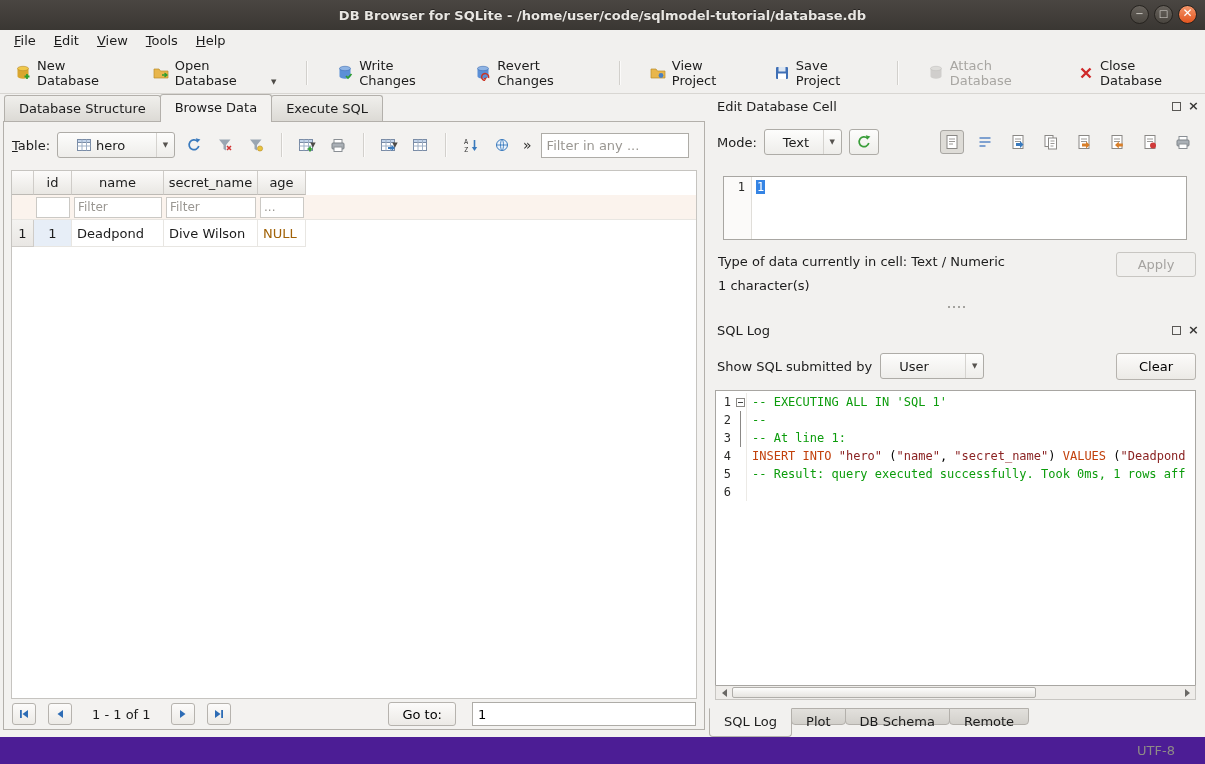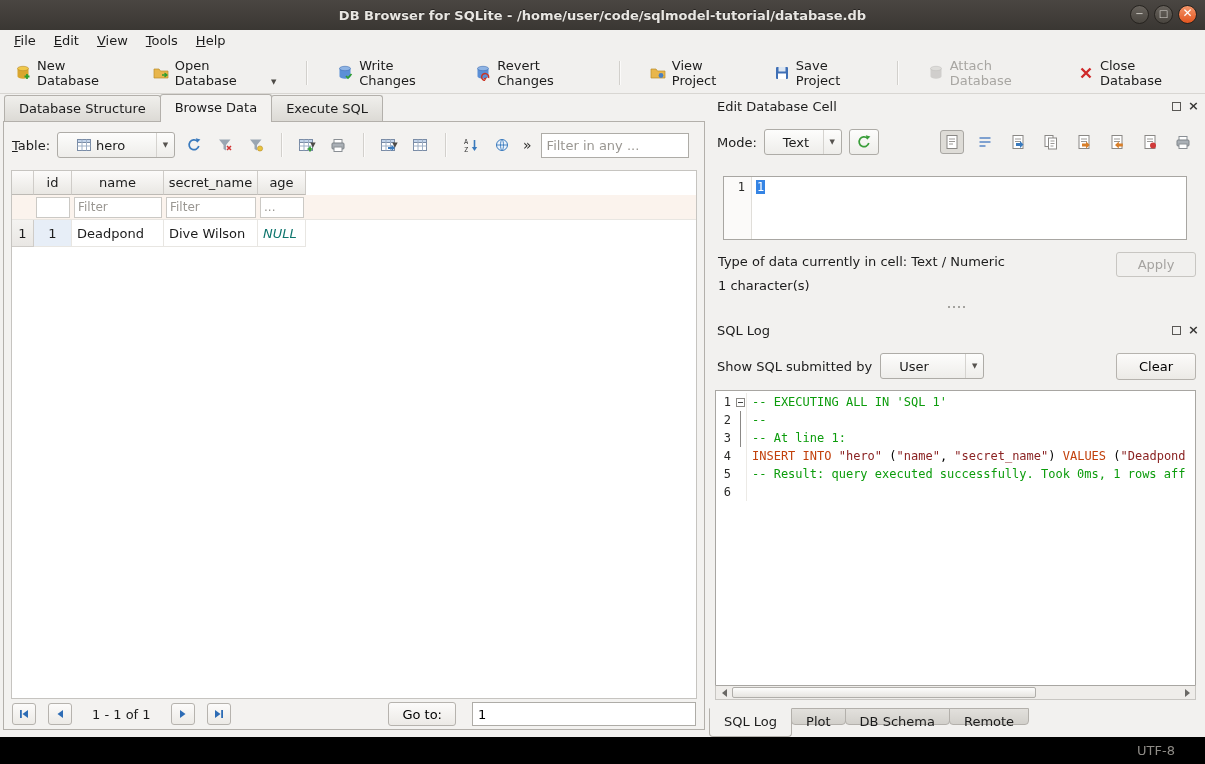--- a/index.html
+++ b/index.html
@@ -57,21 +57,21 @@
   .hcell {background:linear-gradient(#fcfbfa,#e9e7e3);border-right:1px solid #cfccc8;border-bottom:1px solid #bdbab5;display:flex;align-items:center;justify-content:center;height:24px;font-size:13px}
   .c-corner {flex:0 0 22px} .c-id {flex:0 0 38px} .c-name {flex:0 0 92px} .c-secret {flex:0 0 94px} .c-age {flex:0 0 48px}
   .filter-row {height:25px;background:#fbf3ed;border-bottom:1px solid #e8e6e2;display:flex;align-items:center}
   .fcell {display:flex;align-items:center;justify-content:center;height:100%}
   .fcell input {width:calc(100% - 4px);height:21px;border:1px solid #cbc9c5;background:#fff;font:12px "DejaVu Sans",sans-serif;padding:0 3px;color:#4d7c0f}
   .drow {height:27px;display:flex}
   .rowhdr {flex:0 0 22px;background:linear-gradient(#f4f3f1,#e9e7e4);border-right:1px solid #cfccc8;border-bottom:1px solid #cfccc8;display:flex;align-items:center;justify-content:center}
   .dcell {border-right:1px solid #e8e6e2;border-bottom:1px solid #e8e6e2;display:flex;align-items:center;padding:0 5px}
   .dcell.center {justify-content:center}
   .dcell.current {background:#e7eef7}
-  .null {color:#0f766e;font-style:italic}
+  .null {color:#a16207;}
 
   
   .nav-row {flex:0 0 30px;display:flex;align-items:center;padding:0 8px;gap:12px}
   .nav-btn {width:24px;height:22px;border:1px solid #b6b3ae;border-radius:3px;background:linear-gradient(#fcfbfa,#eceae6);display:flex;align-items:center;justify-content:center}
   .pag {margin:0 8px;white-space:nowrap}
   .goto-btn {margin-left:auto;height:24px;border:1px solid #b6b3ae;border-radius:3px;background:linear-gradient(#fcfbfa,#eceae6);padding:0 13px;font:13px "DejaVu Sans",sans-serif}
   .goto-input {width:224px;height:24px;border:1px solid #aeaca7;background:#fff;padding:0 5px;font:13px "DejaVu Sans",sans-serif;margin-left:4px}
 
   
   .dock-header {flex:0 0 22px;display:flex;align-items:center;padding:2px 6px 0 10px}
@@ -112,21 +112,21 @@
   .hs-track {flex:1;position:relative}
   .hs-thumb {position:absolute;left:0;top:1px;bottom:1px;width:68%;background:linear-gradient(#fdfdfc,#e6e4e0);border:1px solid #b0aeaa;border-radius:2px}
   .tri {width:0;height:0;border-style:solid}
   .tri.left {border-width:4px 5px 4px 0;border-color:transparent #6a6865 transparent transparent}
   .tri.right {border-width:4px 0 4px 5px;border-color:transparent transparent transparent #6a6865}
 
   
   .bottom-tabs {flex:0 0 37px;display:flex;align-items:flex-start;padding:8px 0 0 2px}
   .tab-bottom {padding:5px 14px;background:linear-gradient(#e2e0dc,#d2d0cb);border:1px solid #b3b0ab;border-radius:0 0 4px 4px;margin-right:-1px;height:17px}
   .tab-bottom.active {background:#f2f1ef;border-top-color:#f2f1ef;height:29px;position:relative;z-index:2}
-  .statusbar {flex:0 0 27px;background:#000000;display:flex;align-items:center;justify-content:flex-end;padding-right:30px;color:#8e8b86}
+  .statusbar {flex:0 0 27px;background:#4c1d95;display:flex;align-items:center;justify-content:flex-end;padding-right:30px;color:#8e8b86}
 </style>
 </head>
 <body>
 
 <div class="window">
 
   <div class="titlebar">
     <span class="title">DB Browser for SQLite - /home/user/code/sqlmodel-tutorial/database.db</span>
     <span class="winbtns">
       <span class="winbtn">−</span>

